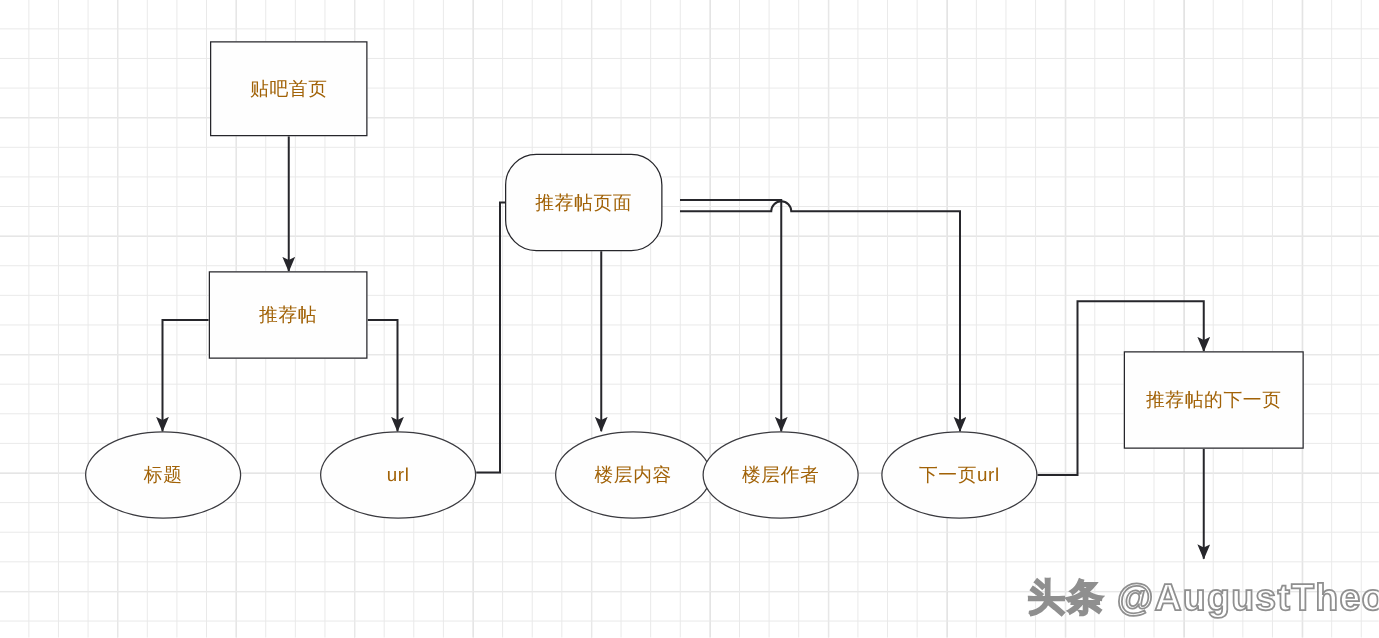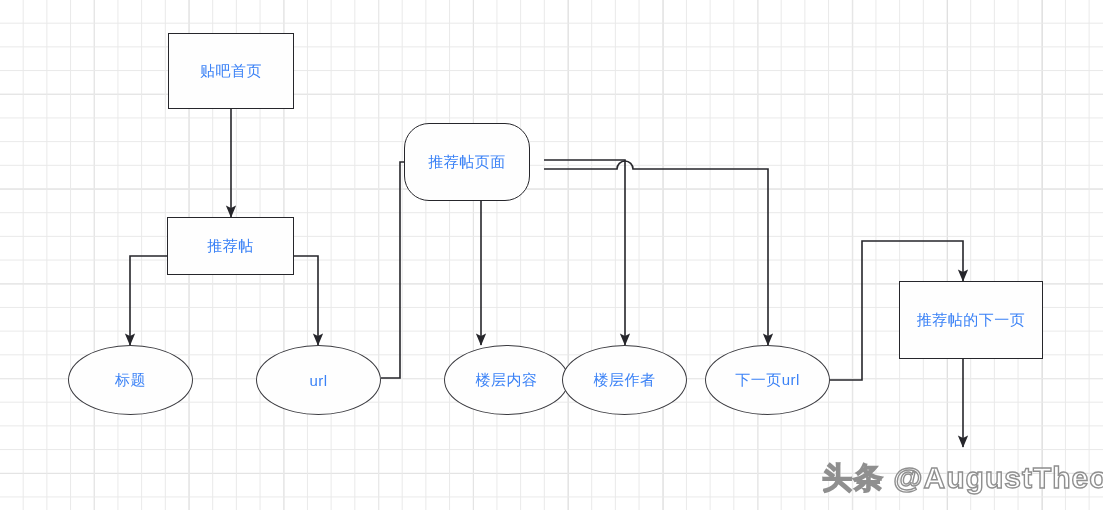--- a/index.html
+++ b/index.html
@@ -31,21 +31,21 @@
     width:1103px;height:510px;
     pointer-events:none;
   }
   .node{
     position:absolute;
     box-sizing:border-box;
     display:flex;
     align-items:center;
     justify-content:center;
     background:#fefefe;
-    color:#3b82f6;
+    color:#a16207;
     font-size:15px;
     letter-spacing:0.5px;
     white-space:nowrap;
   }
   .node.box{
     border:1.6px solid #26262b;
   }
   .node.ellipse{
     border:1.4px solid #3a3a3f;
     border-radius:50%;
@@ -83,21 +83,21 @@
         <path d="M544,169 L617,169 A8,8 0 0 1 633,169 L768,169 L768,345" marker-end="url(#arrowhead)"></path>
         <path d="M830,380 L862,380 L862,241 L963,241 L963,281" marker-end="url(#arrowhead)"></path>
         <path d="M963,359 L963,447" marker-end="url(#arrowhead)"></path>
       </g>
   </svg>
 
   <div id="node-layer">
       <div class="node box" style="left: 168px; top: 33px; width: 126px; height: 76px;">
         <span>贴吧首页</span>
       </div>
-      <div class="node box" style="left: 167px; top: 217px; width: 127px; height: 58px;">
+      <div class="node box" style="left: 167px; top: 217px; width: 127px; height: 70px;">
         <span>推荐帖</span>
       </div>
       <div class="node box" style="left: 404px; top: 123px; width: 126px; height: 78px; border-radius: 25px;">
         <span>推荐帖页面</span>
       </div>
       <div class="node box" style="left: 899px; top: 281px; width: 144px; height: 78px;">
         <span>推荐帖的下一页</span>
       </div>
       <div class="node ellipse" style="left: 68px; top: 345px; width: 125px; height: 70px; text-align: center;">
         <span>标题</span>

